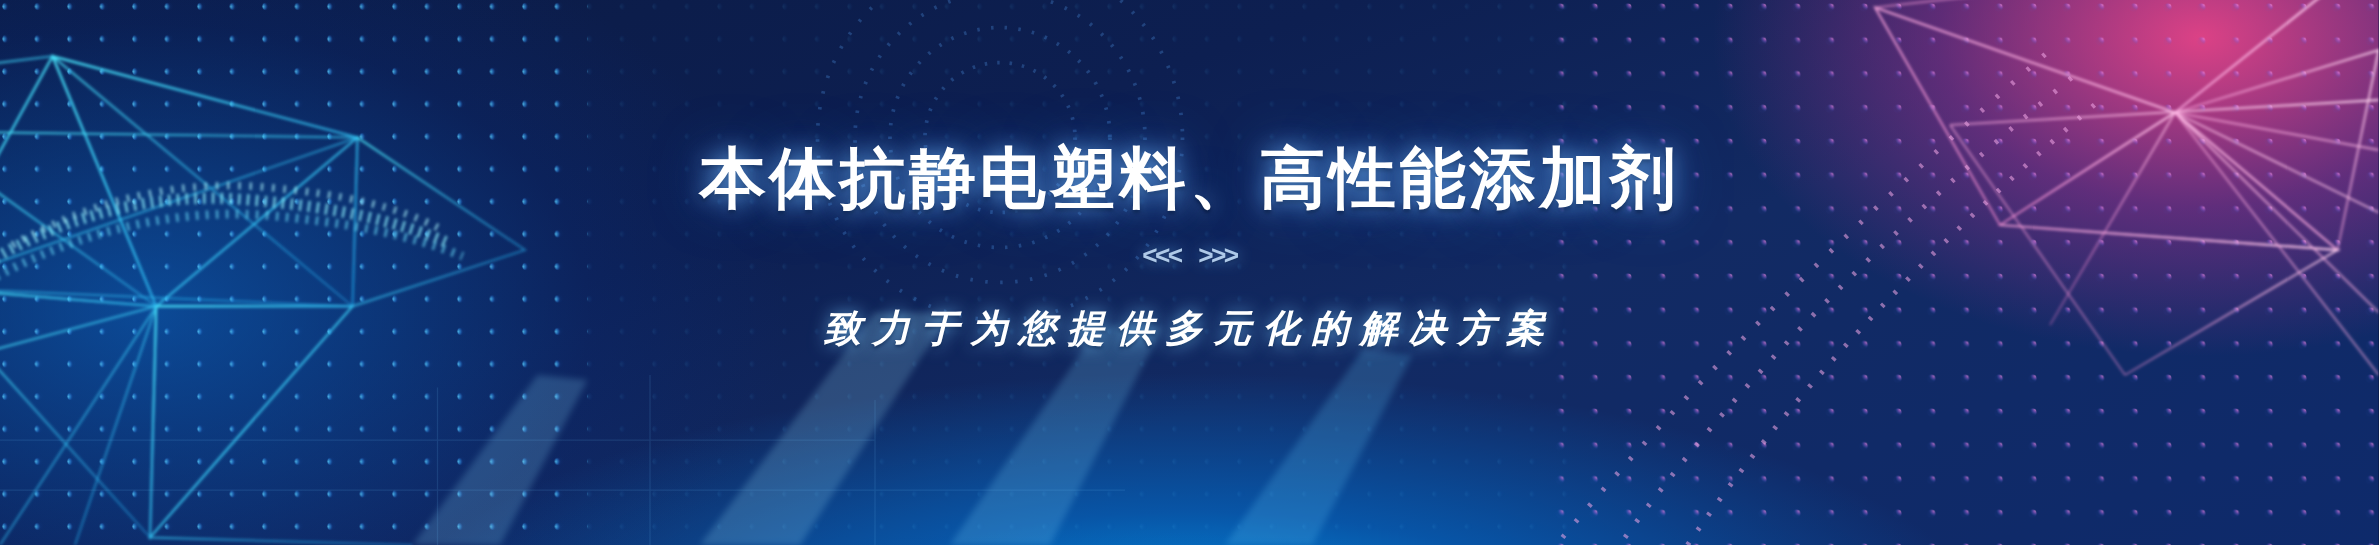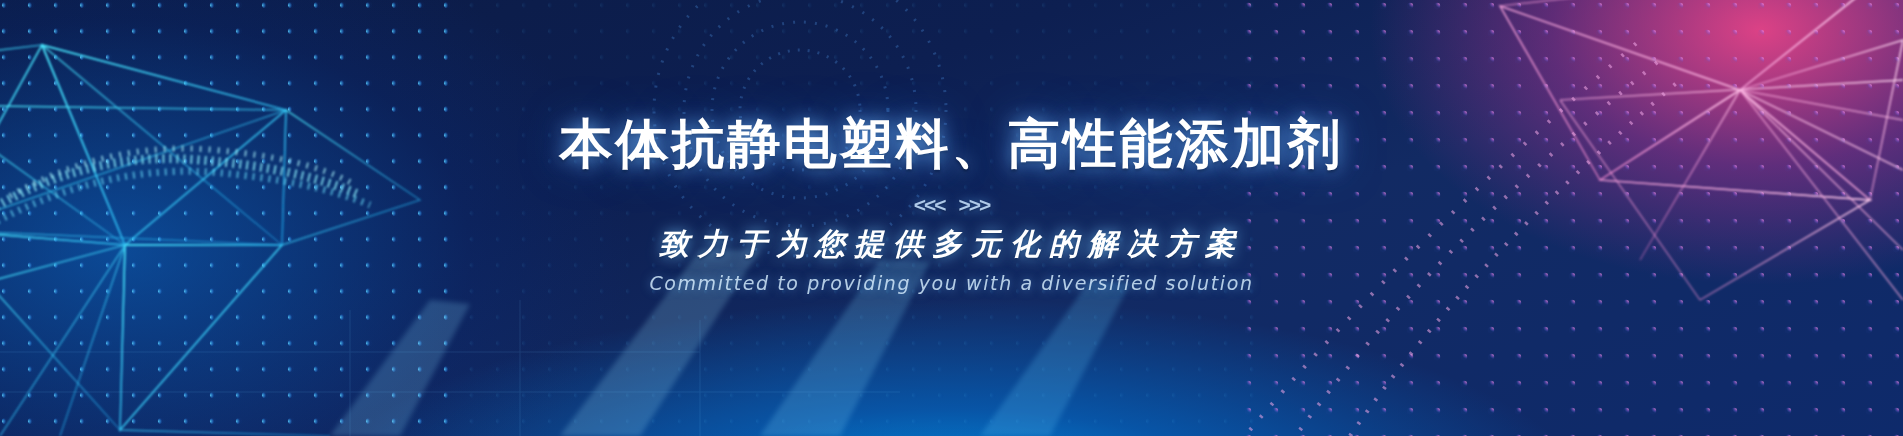--- a/index.html
+++ b/index.html
@@ -28,21 +28,21 @@
     white-space:nowrap;
   }
   .subtitle{
     margin-top:24px;
     font-size:27px;line-height:1;color:#eef6ff;letter-spacing:2px;
     text-shadow:0 0 12px rgba(110,190,255,.7),0 1px 2px rgba(0,15,50,.7);
     white-space:nowrap;display:flex;align-items:center;gap:14px;
   }
   .chev{color:#bcd8f5;font-size:21px;letter-spacing:-2px;opacity:.92;font-weight:bold;}
   .script{
-    margin-top:14px;
+    margin-top:34px;
     font-family:Liberation Serif, serif;
     font-style:italic;font-weight:bold;
     font-size:30px;line-height:1;color:#ffffff;letter-spacing:9px;
     text-shadow:0 0 14px rgba(120,200,255,.8),0 1px 3px rgba(0,20,60,.8);
     white-space:nowrap;
   }
   .en{
     margin-top:15px;
     font-family:"DejaVu Sans","Liberation Sans",sans-serif;
     font-style:italic;font-size:19px;line-height:1;
@@ -181,16 +181,15 @@
 
     <div class="title">本体抗静电塑料、高性能添加剂</div>
 
     <div class="subtitle">
       <span class="chev">&lt;&lt;&lt;</span>
       <span class="chev">&gt;&gt;&gt;</span>
     </div>
 
     <div class="script">致力于为您提供多元化的解决方案</div>
 
-    <div class="en">Committed to providing you with a diversified solution</div>
   </div>
 
 </div>
 
 </body></html>

